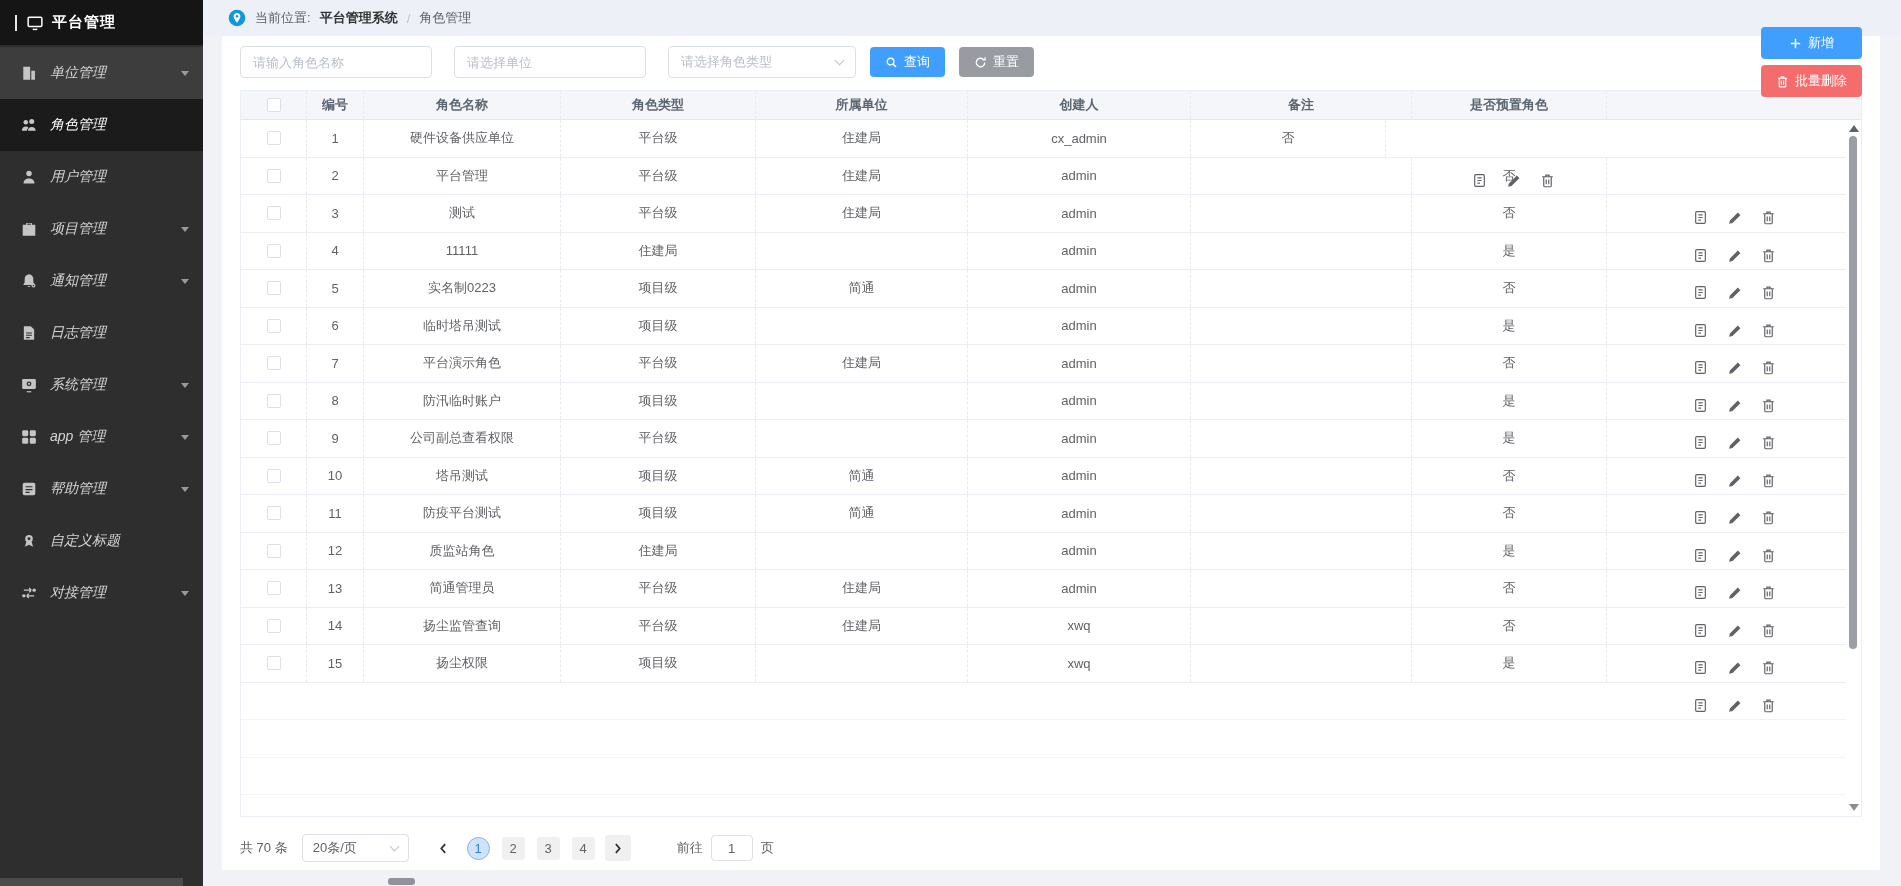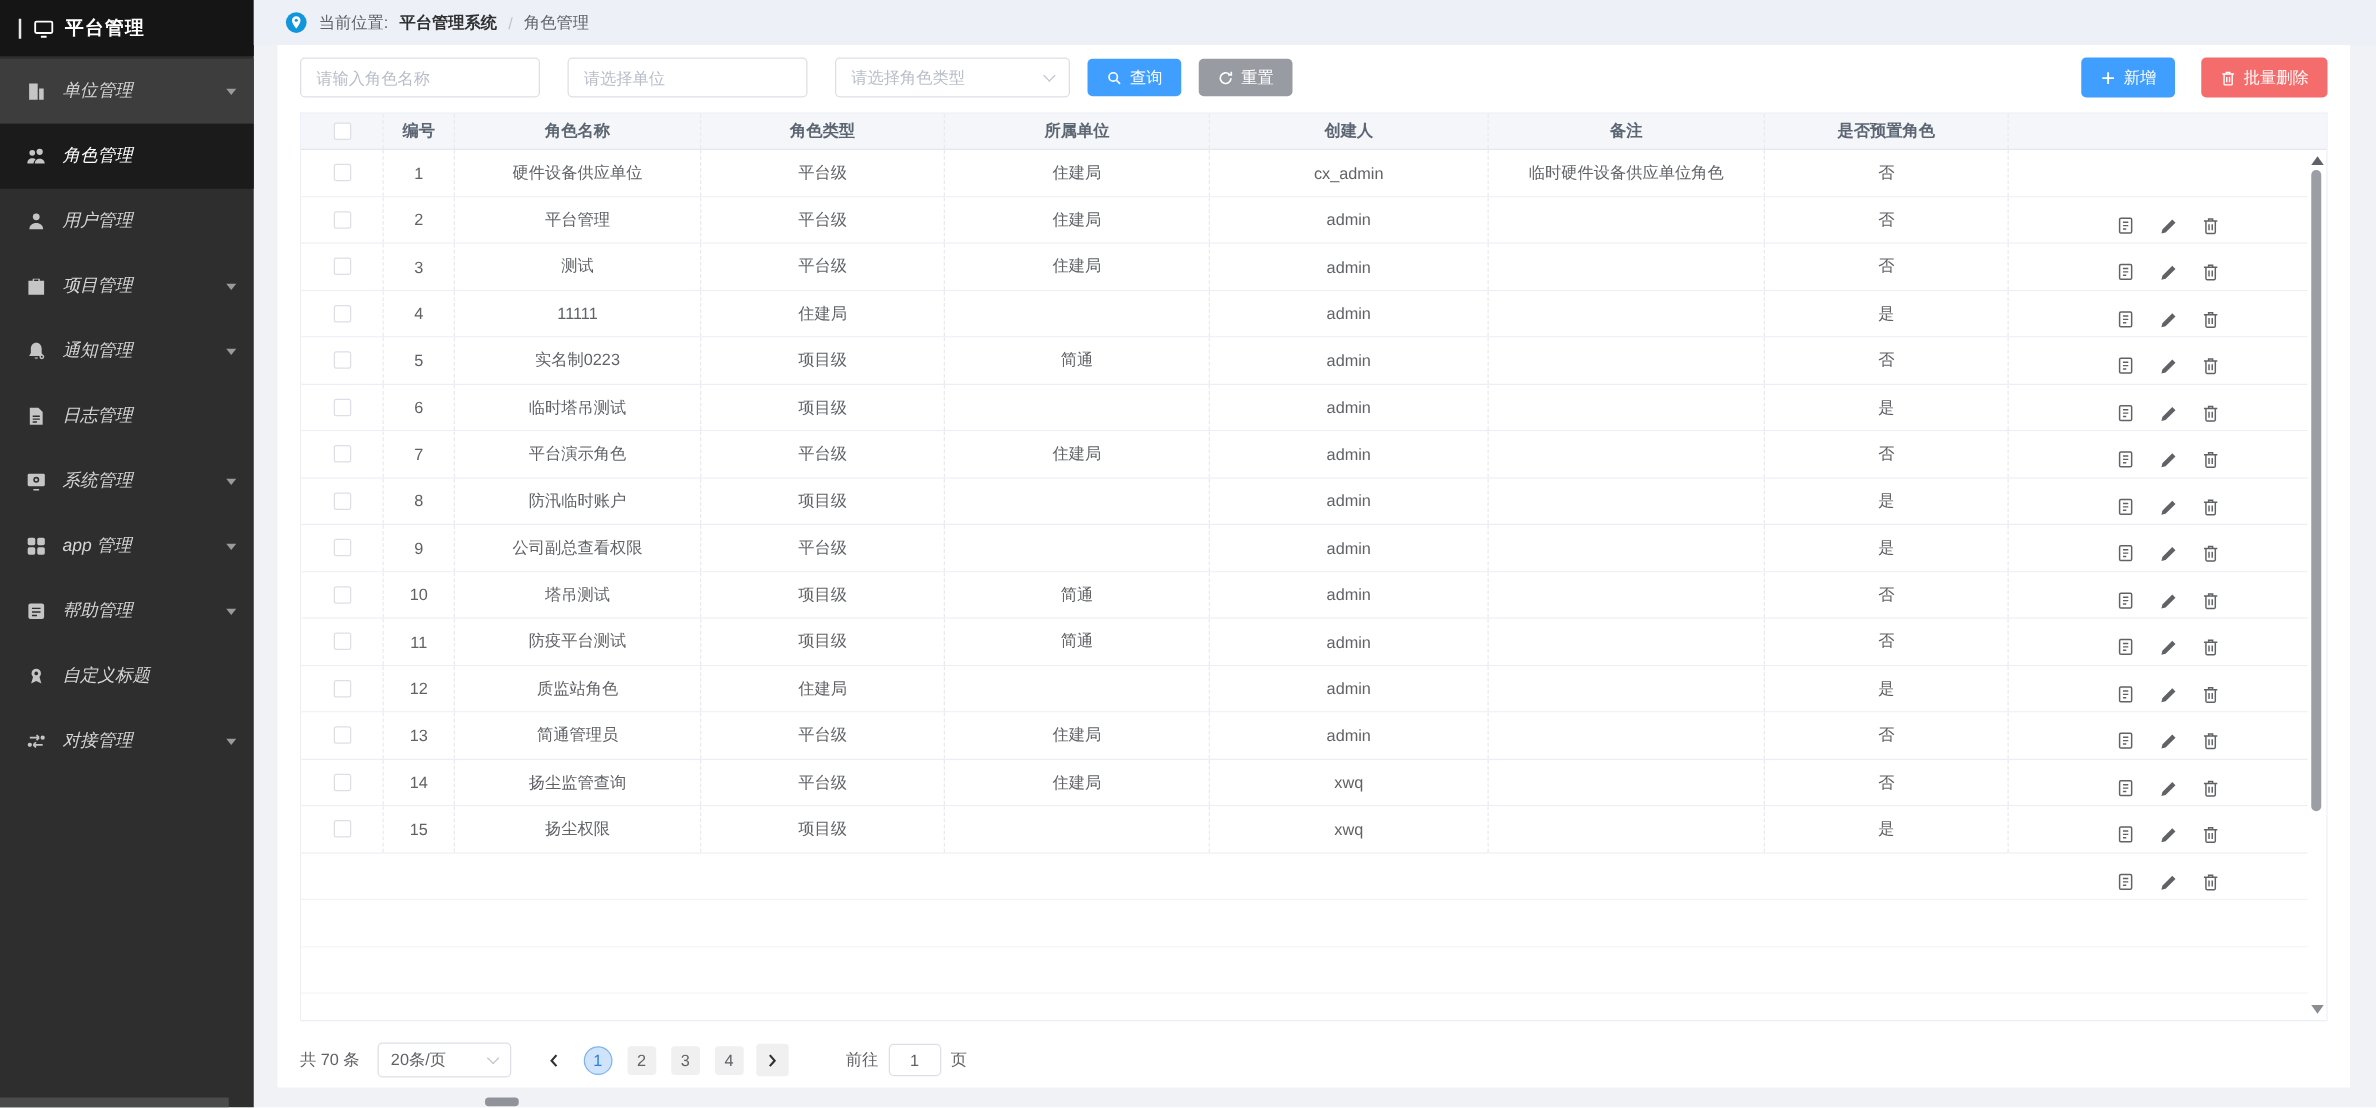--- a/index.html
+++ b/index.html
@@ -40,21 +40,21 @@
   .f-select { width:188px; height:32px; border:1px solid #dcdfe6; border-radius:4px; padding:0 12px;
     font-size:13px; color:#b8bec9; display:flex; align-items:center; justify-content:space-between;
     margin-right:10px; cursor:pointer; background:#fff; }
   .sel-caret { width:7px; height:7px; border-right:1.5px solid #c0c4cc; border-bottom:1.5px solid #c0c4cc;
     transform:rotate(45deg); margin-top:-4px; }
   .btn { height:30px; border:none; border-radius:4px; font-size:13px; color:#fff; display:inline-flex;
     align-items:center; justify-content:center; gap:6px; cursor:pointer; padding:0 15px; font-family:inherit; }
   .btn svg { width:13px; height:13px; }
   .btn-search { background:#409eff; margin-left:4px; }
   .btn-reset  { background:#989ba2; margin-left:14px; }
-  .right-actions { margin-left:auto; display:flex; gap:21px; }
+  .right-actions { margin-left:auto; display:flex; gap:6px;flex-direction:column; }
   .btn-add { background:#409eff; height:32px; }
   .btn-batch-del { background:#f56c6c; height:32px; }
 
   
   .table-wrap { margin-top:12px; border:1px solid #ebeef5; border-bottom:none; }
   .thead { display:flex; height:29px; background:#f4f6f9; border-bottom:1px solid #e4e7ed; }
   .th, .td { display:flex; align-items:center; justify-content:center; height:100%;
     border-right:1px dashed #e8eaf0; font-size:13px; overflow:hidden; white-space:nowrap; }
   .th { font-weight:bold; color:#5c6673; font-size:13px; }
   .td { color:#606266; }
@@ -317,21 +317,20 @@
 
         <div class="tr">
           <div class="td c0">
                 <span class="checkbox"></span>
               </div>
           <div class="td c1">1</div>
           <div class="td c2">硬件设备供应单位</div>
           <div class="td c3">平台级</div>
           <div class="td c4">住建局</div>
           <div class="td c5">cx_admin</div>
-          <div class="td c6">临时硬件设备供应单位角色</div>
           <div class="td c7">否</div>
           <div class="td c8 actions-cell">
             <span class="act">
                   <svg viewBox="0 0 14 14" fill="none" stroke="#606266" stroke-width="1.1">
                     <rect x="2.5" y="1.5" width="9" height="11" rx="1"></rect>
                     <path d="M5 4.5h4M5 7h4M5 9.5h2.5"></path>
                   </svg>
                 </span>
             <span class="act">
                   <svg viewBox="0 0 14 14" fill="#606266">

